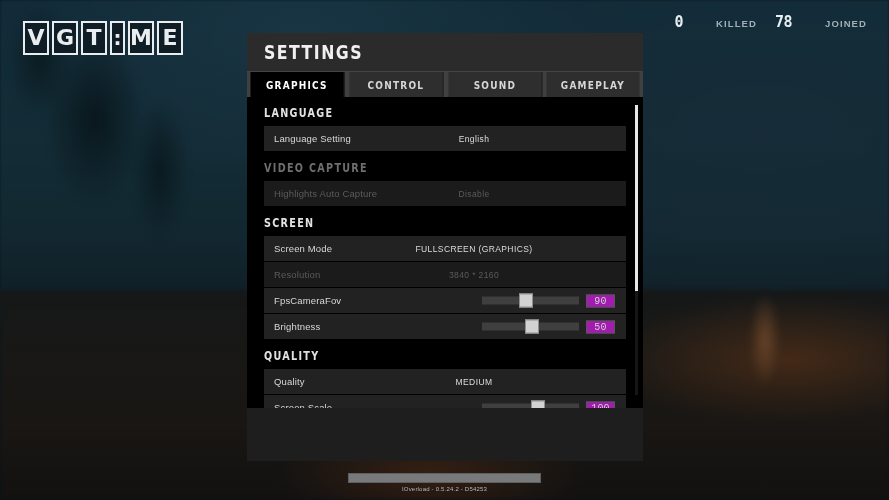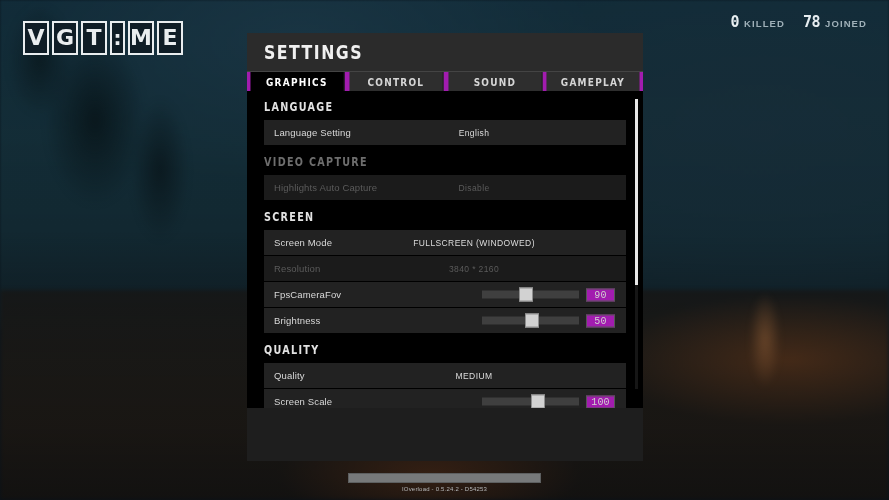--- a/index.html
+++ b/index.html
@@ -71,21 +71,21 @@
     display:flex; gap:18px; align-items:baseline;
     color:#cfd8dc;
   }
   .stat { display:flex; align-items:baseline; gap:5px; }
   .stat-num {
     font-size:15px; font-weight:bold; color:#e7eef1;
     font-family:"DejaVu Sans Mono", monospace;
     letter-spacing:-0.5px;
   }
   .stat-lbl {
-    font-size:9.5px; letter-spacing:1.1px; color:#9fb0b8; font-weight:bold;
+    font-size:9.5px; letter-spacing:1.1px; color:#9fb0b8; font-weight:bold;margin-left:28px;
   }
 
   
   #loading-wrap {
     position:absolute; left:0; right:0; bottom:8px; z-index:6;
     display:flex; flex-direction:column; align-items:center; gap:3px;
   }
   #loading-bar {
     width:193px; height:10px;
     background:#77797a;
@@ -111,24 +111,24 @@
   }
   #panel-title {
     color:#f0f0f0;
     font-family:"DejaVu Sans Condensed","DejaVu Sans", sans-serif;
     font-size:19px; font-weight:bold;
     letter-spacing:1.6px;
     transform:scaleX(0.92); transform-origin:left center;
   }
 
   #tabstrip {
-    height:20px;
+    height:26px;
     display:flex;
     padding:0 1px;
-    background:#a21caf;
+    background:#404040;
     border-top:1px solid #444;
   }
   .tab {
     flex:1;
     display:flex; align-items:center; justify-content:center;
     background:#2e2e2e;
     border-right:1px solid #1d1d1d;
     color:#d6d6d6;
     font-family:"DejaVu Sans Condensed","DejaVu Sans", sans-serif;
     font-size:10.5px; font-weight:bold; letter-spacing:1.3px;
@@ -306,21 +306,21 @@
           <div class="row-value">English</div>
         </div>
         <div class="section-title dim">VIDEO CAPTURE</div>
         <div class="row disabled">
           <div class="row-label">Highlights Auto Capture</div>
           <div class="row-value">Disable</div>
         </div>
         <div class="section-title">SCREEN</div>
         <div class="row">
           <div class="row-label">Screen Mode</div>
-          <div class="row-value">FULLSCREEN (WINDOWED)</div>
+          <div class="row-value">FULLSCREEN (GRAPHICS)</div>
         </div>
         <div class="row disabled">
           <div class="row-label">Resolution</div>
           <div class="row-value">3840 * 2160</div>
         </div>
         <div class="row">
           <div class="row-label">FpsCameraFov</div>
           <div class="slider-wrap">
             <div class="slider-track">
               <div class="slider-handle" style="left: 45%;"></div>

